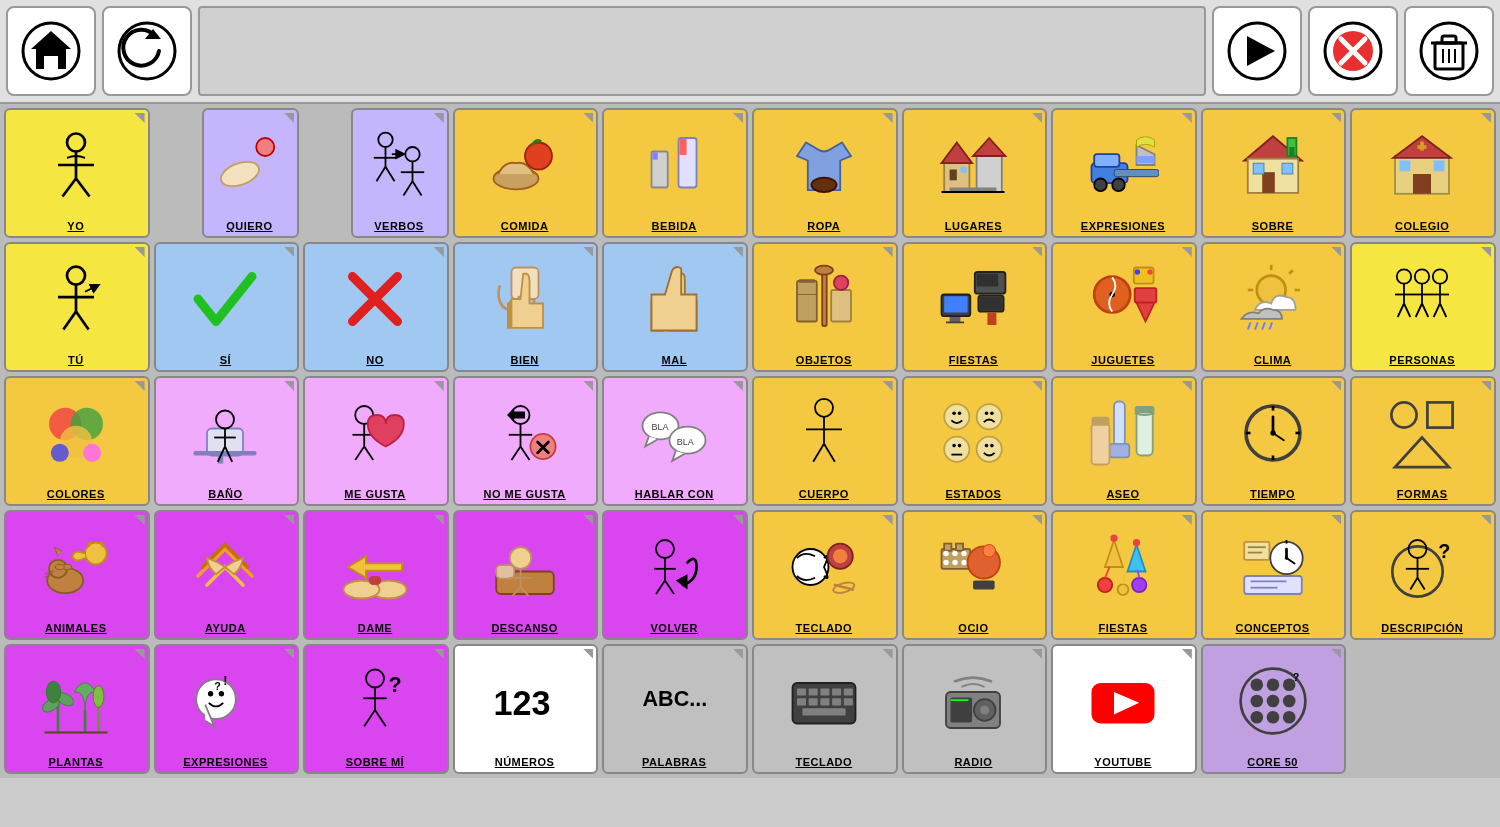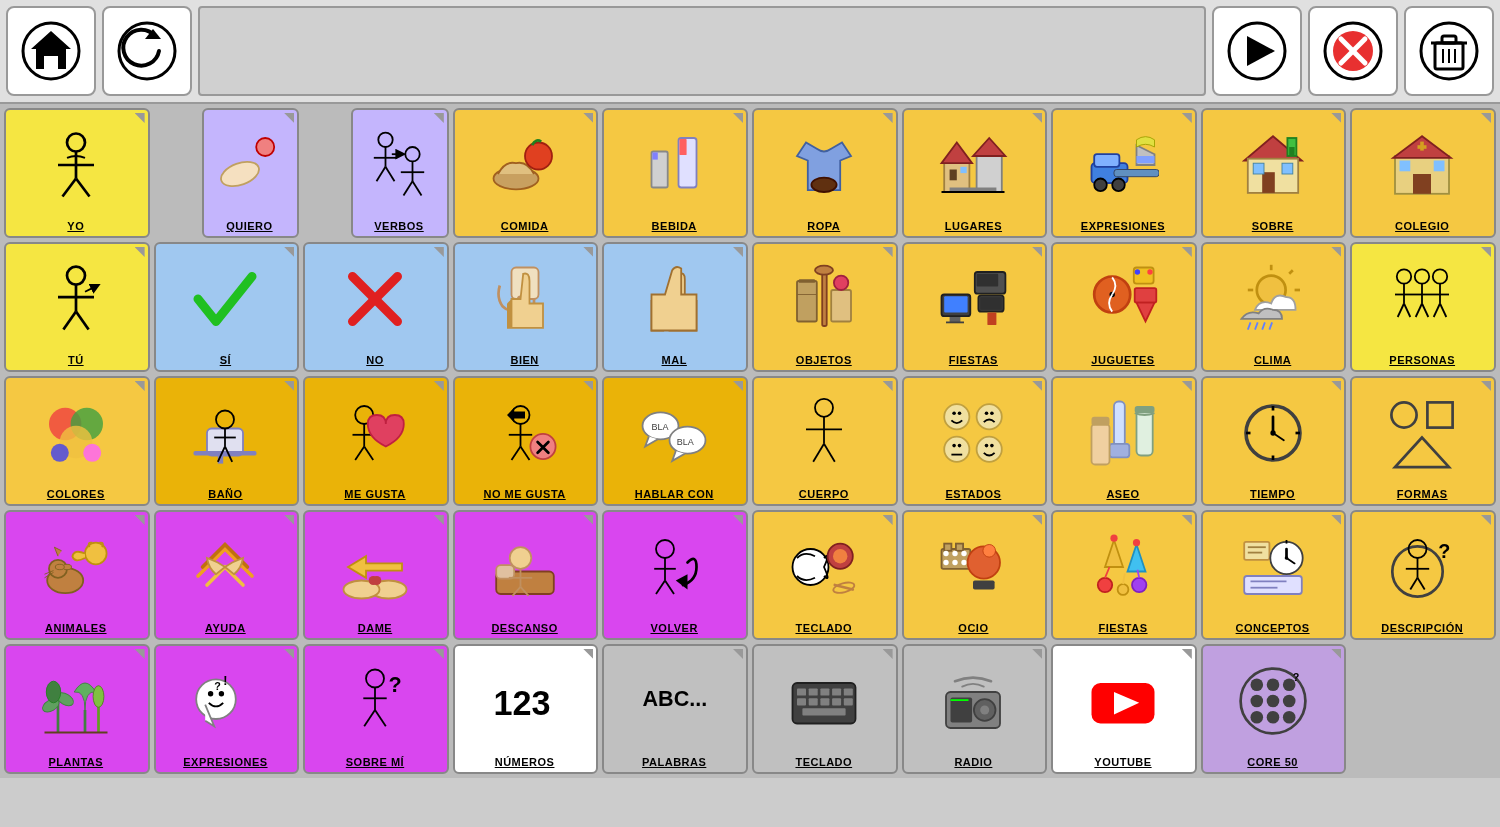--- a/index.html
+++ b/index.html
@@ -91,21 +91,21 @@
       height: 10px;
       background: #999;
       clip-path: polygon(100% 0, 100% 100%, 0 0);
     }
     
     
     .bg-yellow { background: #f5e642; }
     .bg-green { background: #c4b5fd; margin-left: 48px; }
     .bg-orange { background: #f5c842; }
     .bg-blue { background: #a0c8f0; }
-    .bg-pink { background: #eab308; }
+    .bg-pink { background: #f0abfc; }
     .bg-salmon { background: #d946ef; }
     .bg-gray { background: #c0c0c0; }
     .bg-purple { background: #c0a0e0; }
     .bg-white { background: #ffffff; }
 
     .icon-svg { width: 72px; height: 72px; }
   </style>
 </head>
 <body>
 

